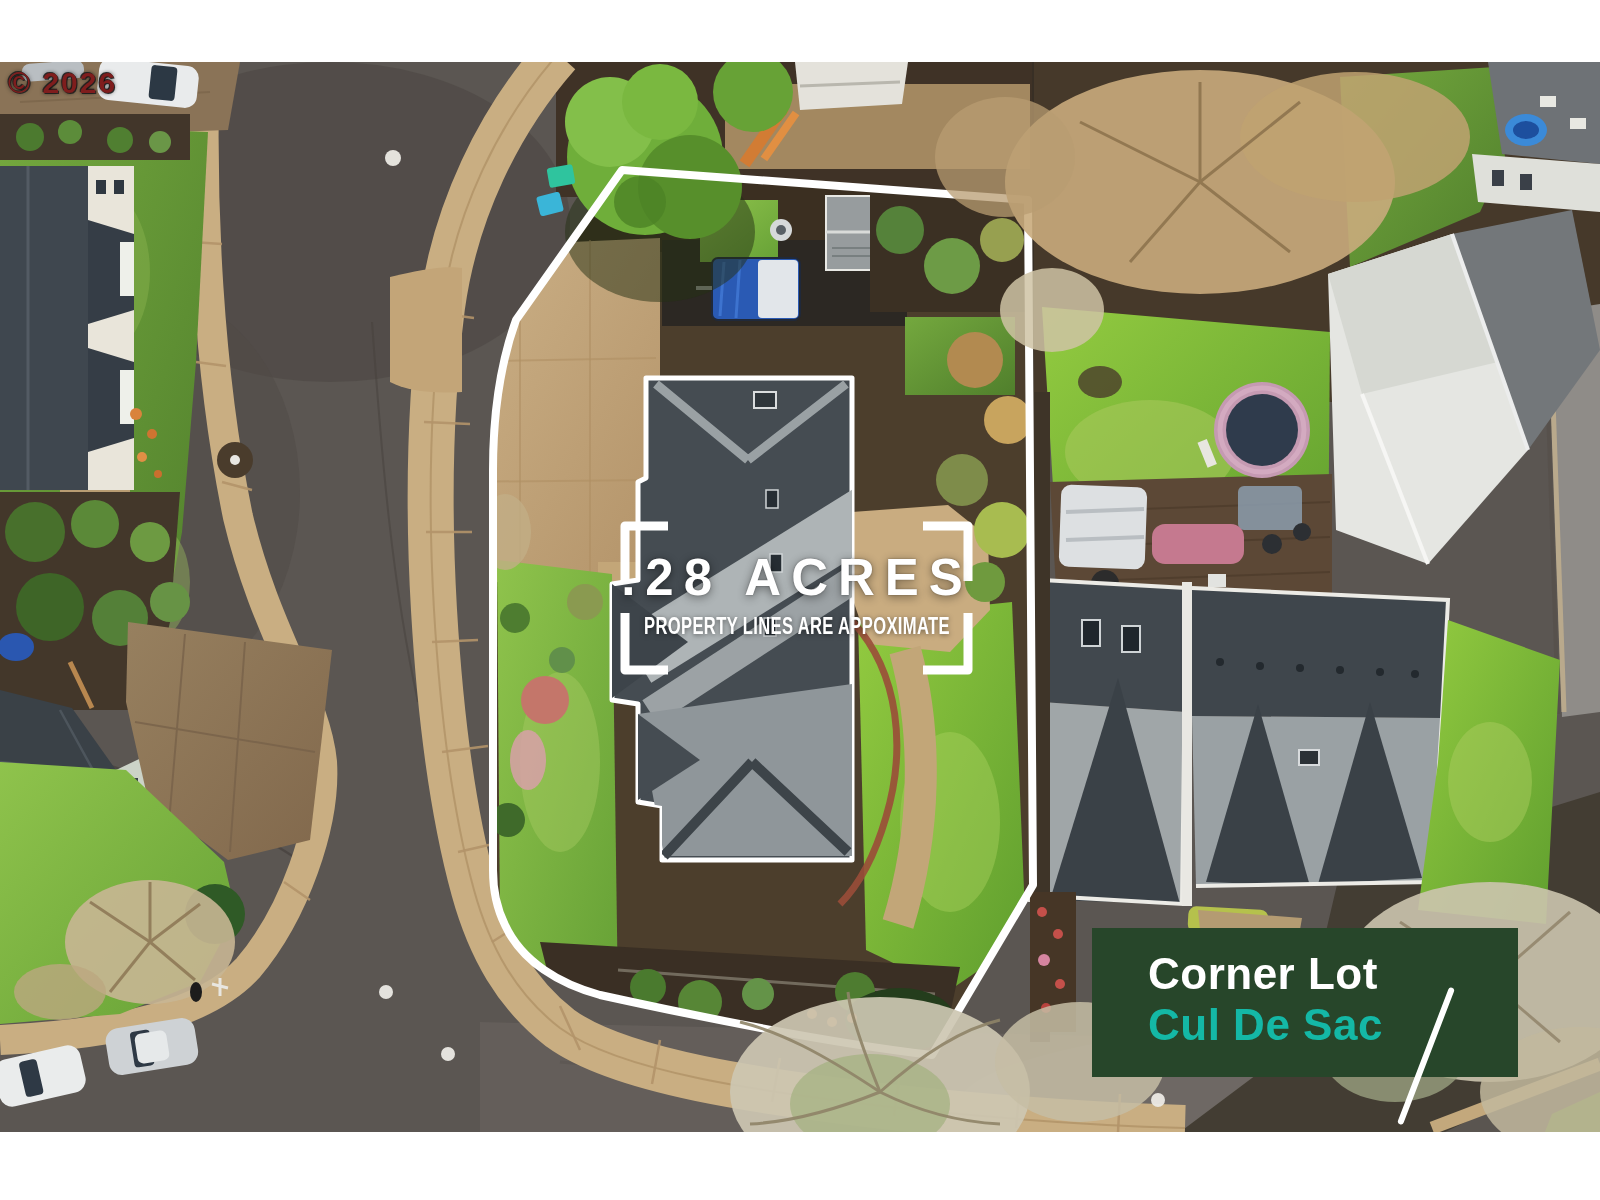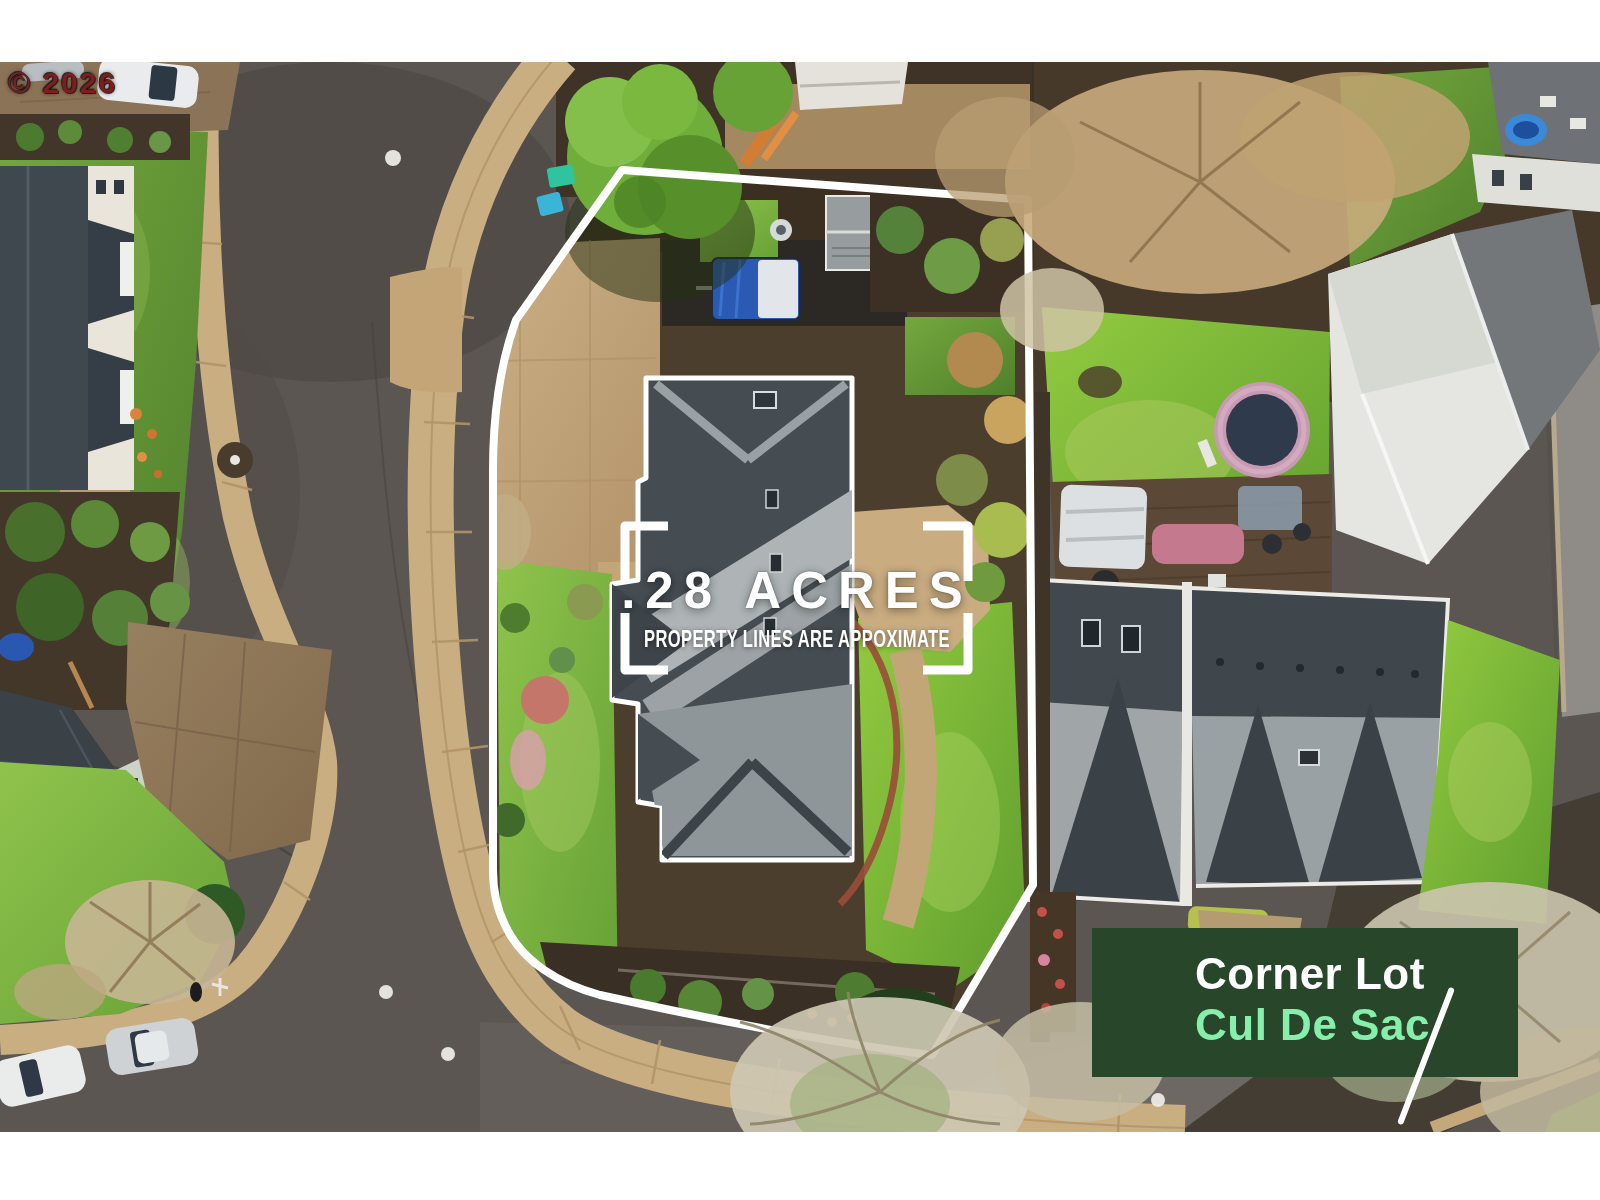--- a/index.html
+++ b/index.html
@@ -3,28 +3,28 @@
 <meta charset="utf-8">
 <style>
   html,body{margin:0;padding:0;background:#ffffff;}
   .stage{position:relative;width:1600px;height:1200px;background:#ffffff;overflow:hidden;
          font-family:"Liberation Sans", sans-serif;}
   .photo{position:absolute;left:0;top:62px;width:1600px;height:1070px;overflow:hidden;background:#5b5652;}
   .photo svg{display:block}
   
   .watermark{position:absolute;left:8px;top:66px;font-size:30px;font-weight:bold;letter-spacing:2px;
     text-shadow:0 0 4px rgba(0,0,0,.8),1px 1px 0 rgba(40,40,40,.9),-1px -1px 0 rgba(40,40,40,.9);}
-  .callout{position:absolute;left:797px;top:550px;transform:translateX(-50%);text-align:center;width:700px;margin-top:13px;}
+  .callout{position:absolute;left:797px;top:550px;transform:translateX(-50%);text-align:center;width:700px;}
   .callout .acreage{font-size:51px;font-weight:bold;letter-spacing:10px;line-height:56px;white-space:nowrap;
     text-shadow:0 2px 10px rgba(0,0,0,.45),0 0 2px rgba(0,0,0,.35);}
   .callout .disclaimer{margin-top:7px;font-size:23px;font-weight:bold;letter-spacing:.5px;white-space:nowrap;
     transform:scaleX(.72);transform-origin:center;text-shadow:0 1px 6px rgba(0,0,0,.5);}
   .banner{position:absolute;left:1092px;top:928px;width:426px;height:149px;box-sizing:border-box;
     padding:20px 0 0 56px;}
-  .banner .line{font-size:44px;font-weight:bold;line-height:51px;letter-spacing:.5px;margin-left:47px;}
+  .banner .line{font-size:44px;font-weight:bold;line-height:51px;letter-spacing:.5px;}
   .slash{position:absolute;left:1423px;top:983px;width:6px;height:146px;border-radius:3px;
     transform:rotate(21deg);}
 </style>
 </head>
 <body>
 
 <div class="stage">
 
   <div class="photo">
   <svg width="1600" height="1070" viewBox="0 0 1600 1070" xmlns="http://www.w3.org/2000/svg">
@@ -456,17 +456,17 @@
 
   <div class="watermark" style="color: #7f1d1d;">© 2026</div>
 
   <div class="callout">
     <div class="acreage" style="color: rgb(255, 255, 255);">.28 ACRES</div>
     <div class="disclaimer" style="color: rgb(255, 255, 255);">PROPERTY LINES ARE APPOXIMATE</div>
   </div>
 
   <div class="banner" style="background-color: rgb(39, 70, 42);">
     <div class="line" style="color: rgb(255, 255, 255);">Corner Lot</div>
-    <div class="line" style="color: #86efac;">Cul De Sac</div>
+    <div class="line" style="color: #14b8a6;">Cul De Sac</div>
   </div>
   <div class="slash" style="background-color: rgb(255, 255, 255);"></div>
 
 </div>
 
 </body></html>

